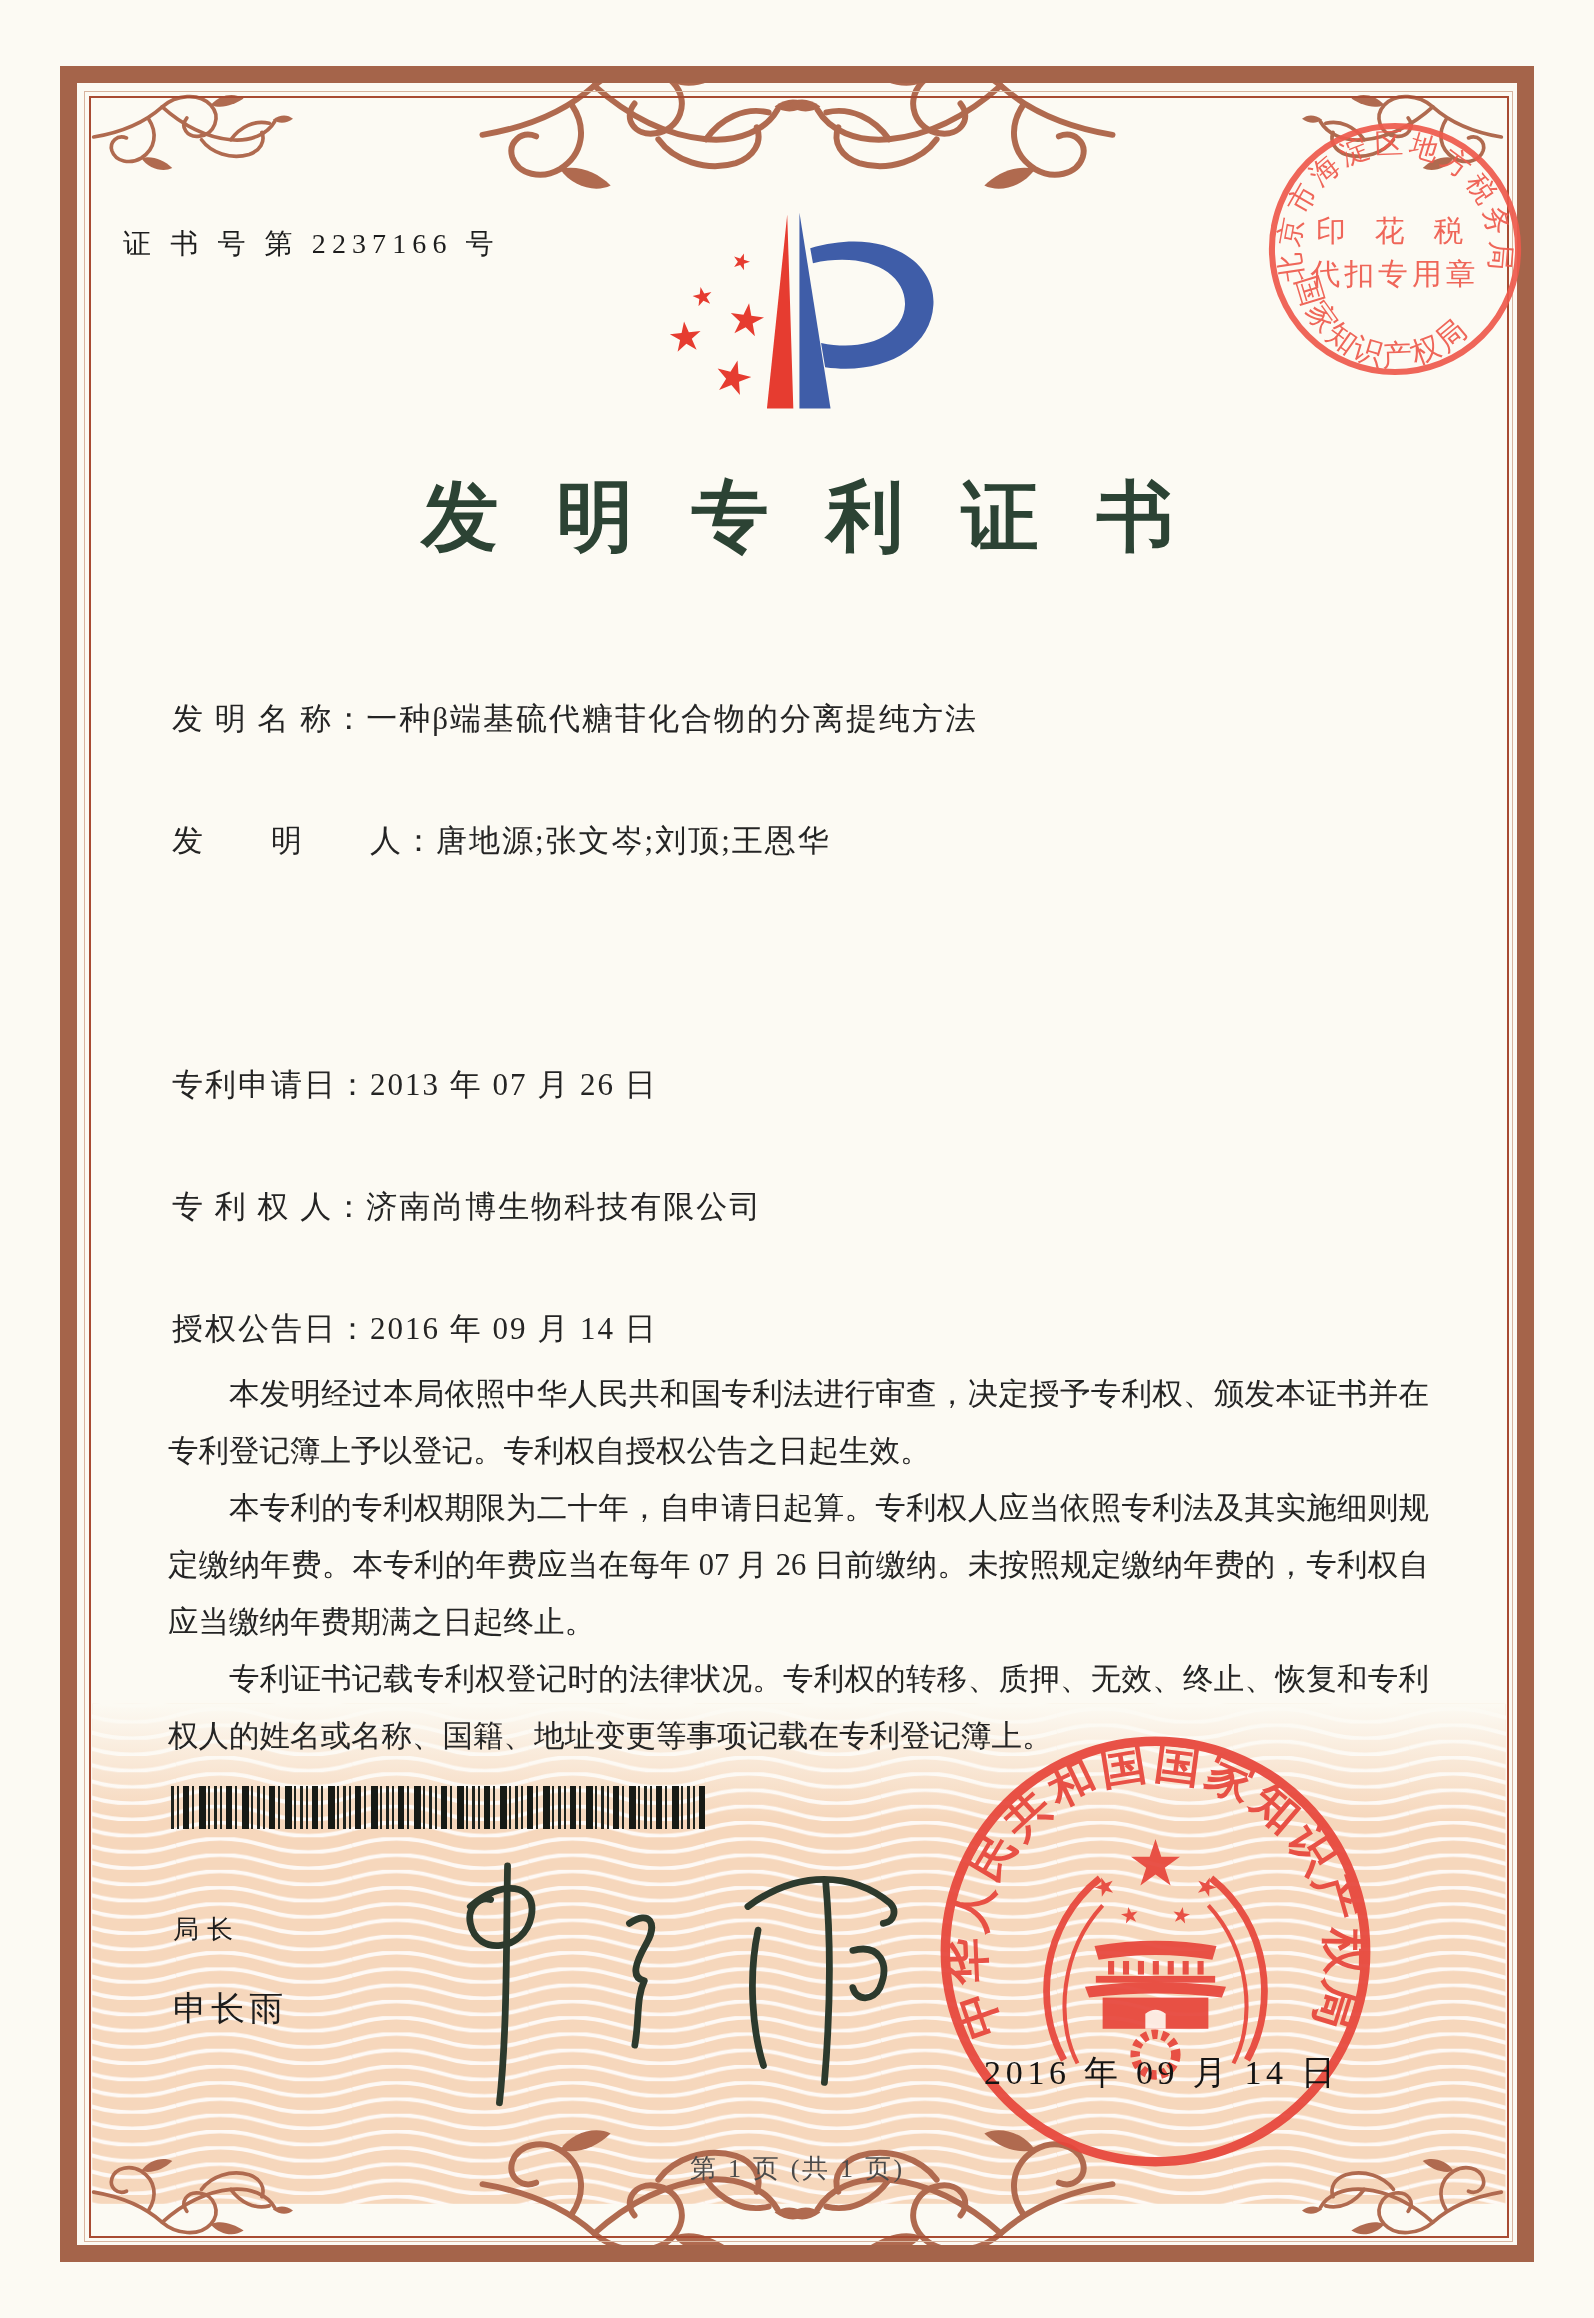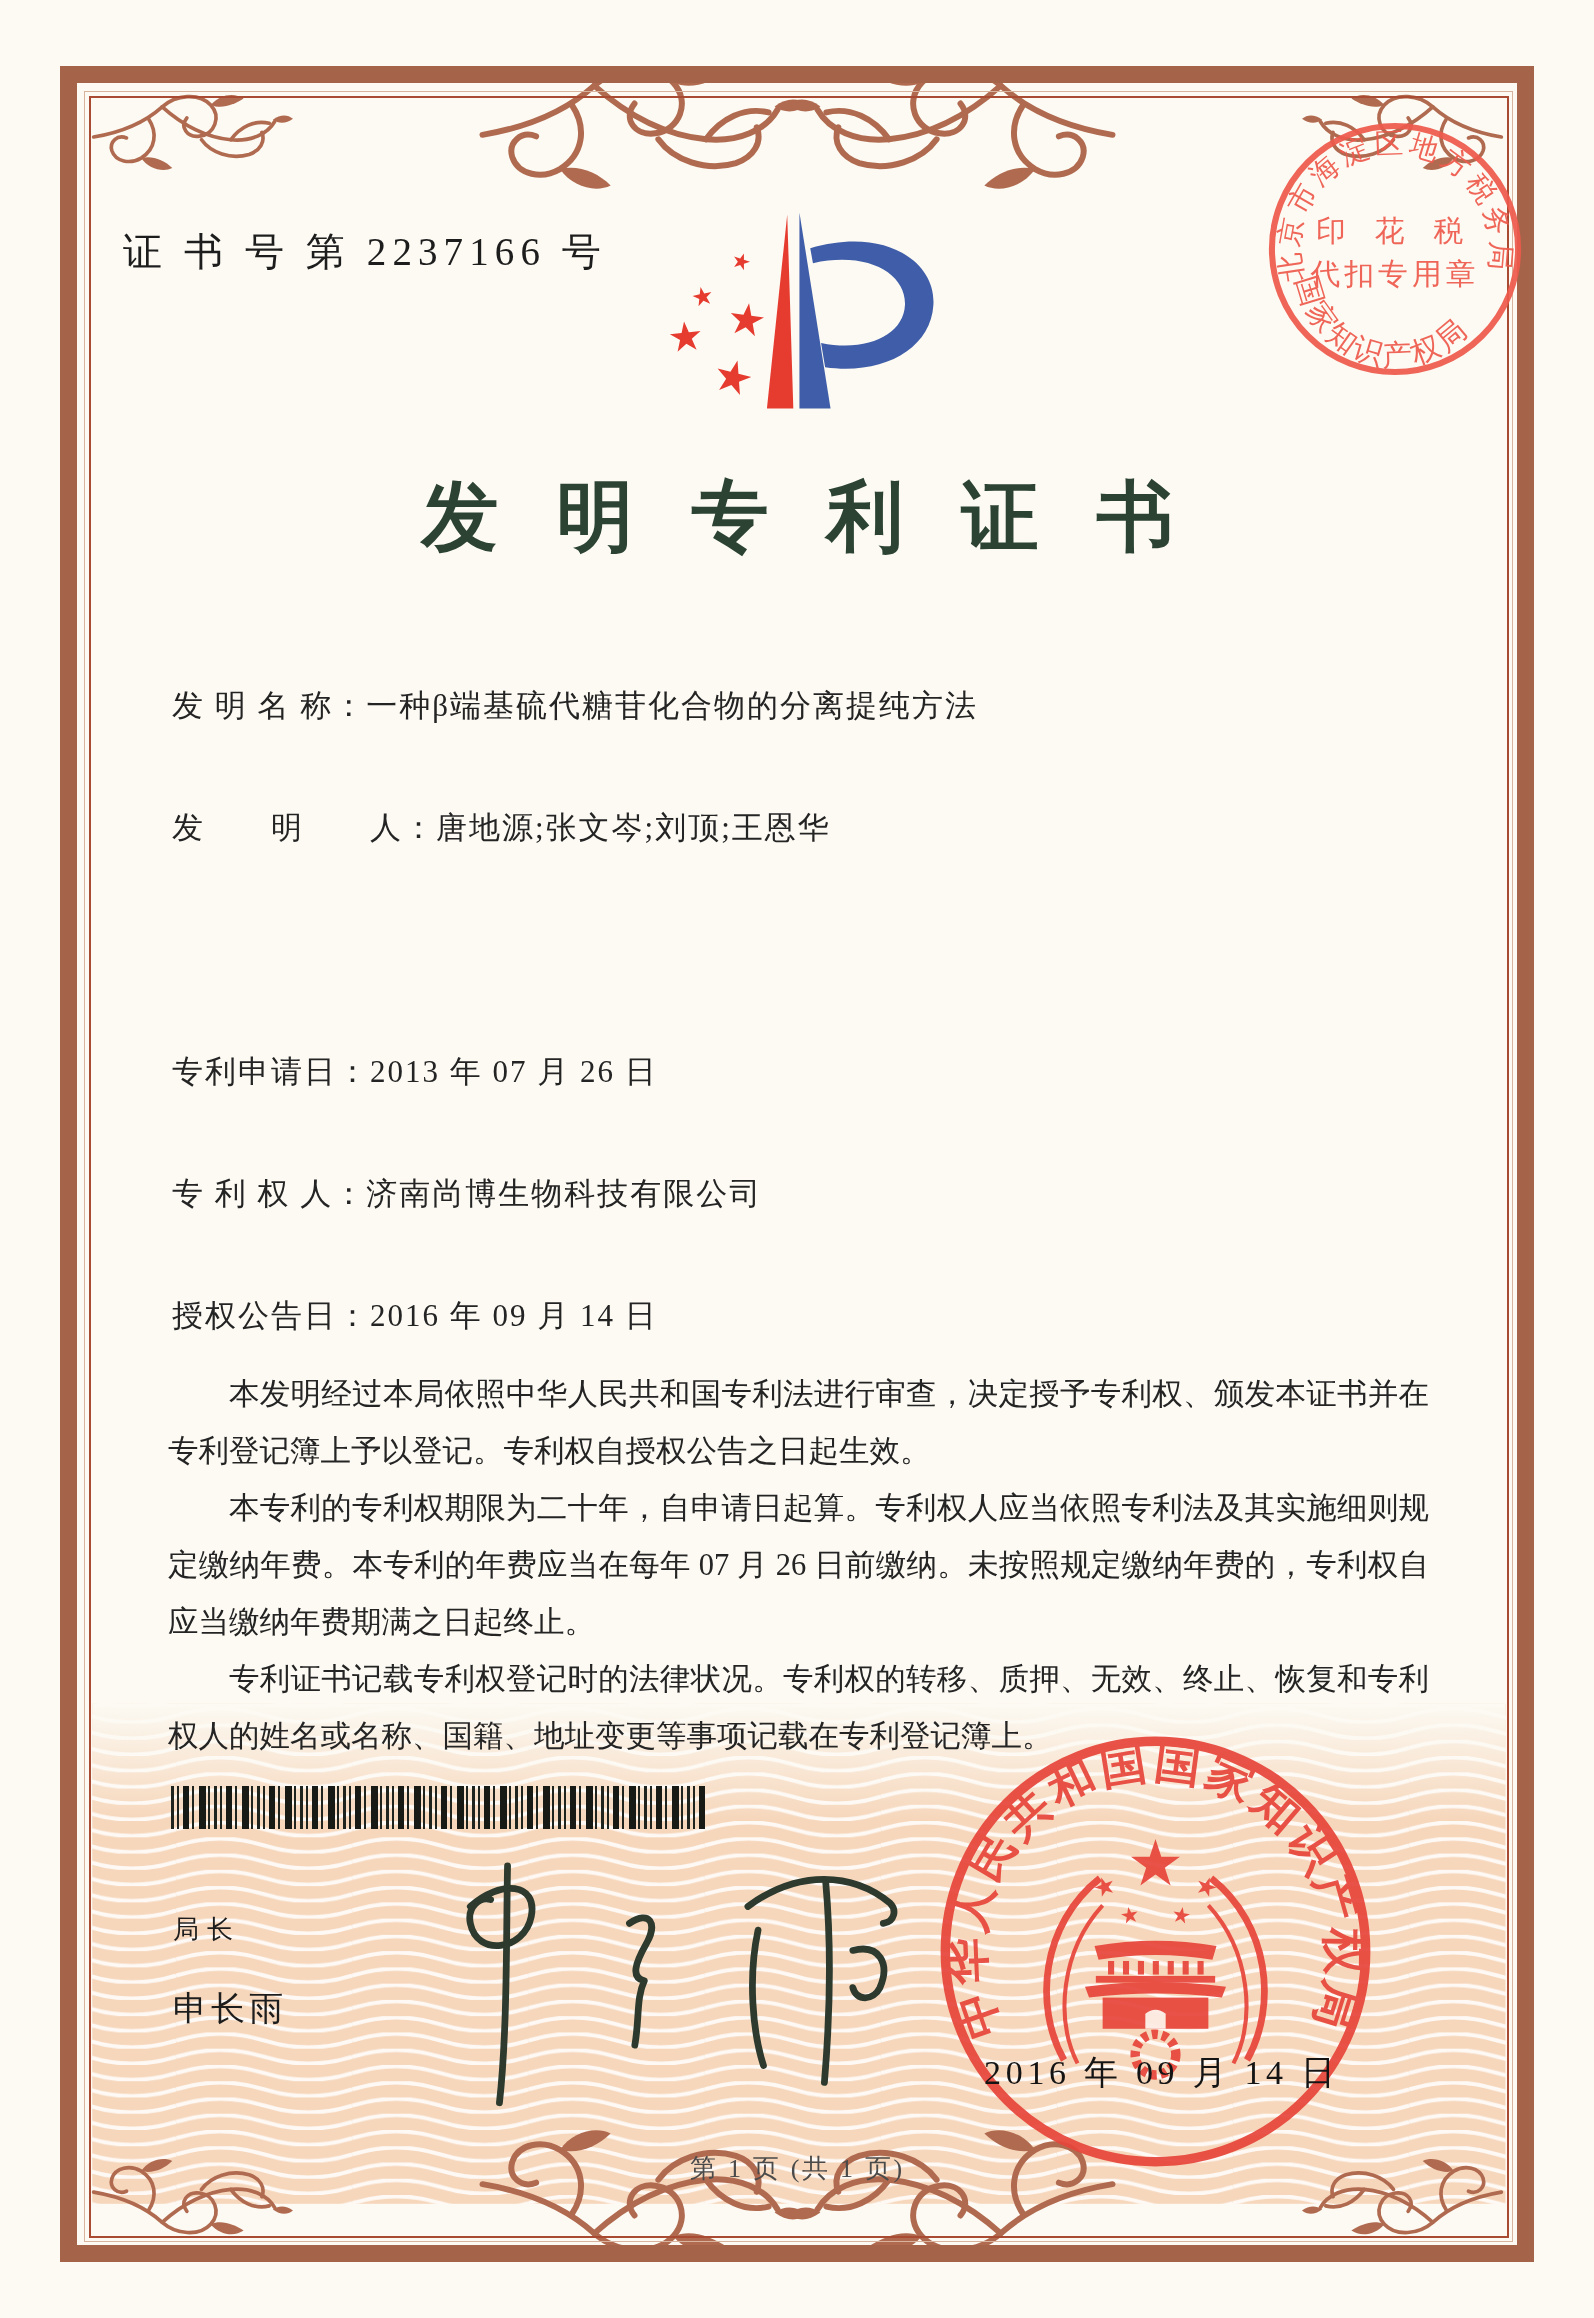--- a/index.html
+++ b/index.html
@@ -21,31 +21,31 @@
     border:1.4px solid #d8b49e;z-index:1;
   }
   .frame-line-red{
     position:absolute;left:89px;top:96px;width:1416px;height:2138px;
     border:2px solid #a84b32;z-index:1;
   }
   .deco{position:absolute;left:0;top:0;z-index:1;pointer-events:none;}
   
   .cert-no{
     position:absolute;left:123px;top:225px;z-index:2;
-    font-size:39px;letter-spacing:6.1px;color:#1d1d1d;white-space:nowrap;
+    font-size:28px;letter-spacing:6.1px;color:#1d1d1d;white-space:nowrap;
   }
   .title{
     position:absolute;top:466px;left:50%;
     transform:translateX(calc(-50% + 29px));
     font-size:77px;font-weight:600;letter-spacing:58px;
     color:#2c4334;white-space:nowrap;z-index:2;
   }
   .field{
     position:absolute;left:172px;z-index:2;
-    font-size:31px;letter-spacing:2px;white-space:nowrap;color:#242424;
+    font-size:31px;letter-spacing:2px;white-space:nowrap;color:#242424;margin-top:13px;
   }
   .f0{top:685px}.f1{top:807px}.f2{top:929px}
   .f3{top:1051px}.f4{top:1173px}.f5{top:1295px}
   .body-text{
     position:absolute;left:168px;top:1366px;width:1261px;z-index:2;
     font-size:30.5px;line-height:57px;text-align:justify;color:#242424;
   }
   .body-text p{margin:0;text-indent:2em;}
   .barcode{
     position:absolute;left:171px;top:1786px;width:536px;height:43px;z-index:2;

